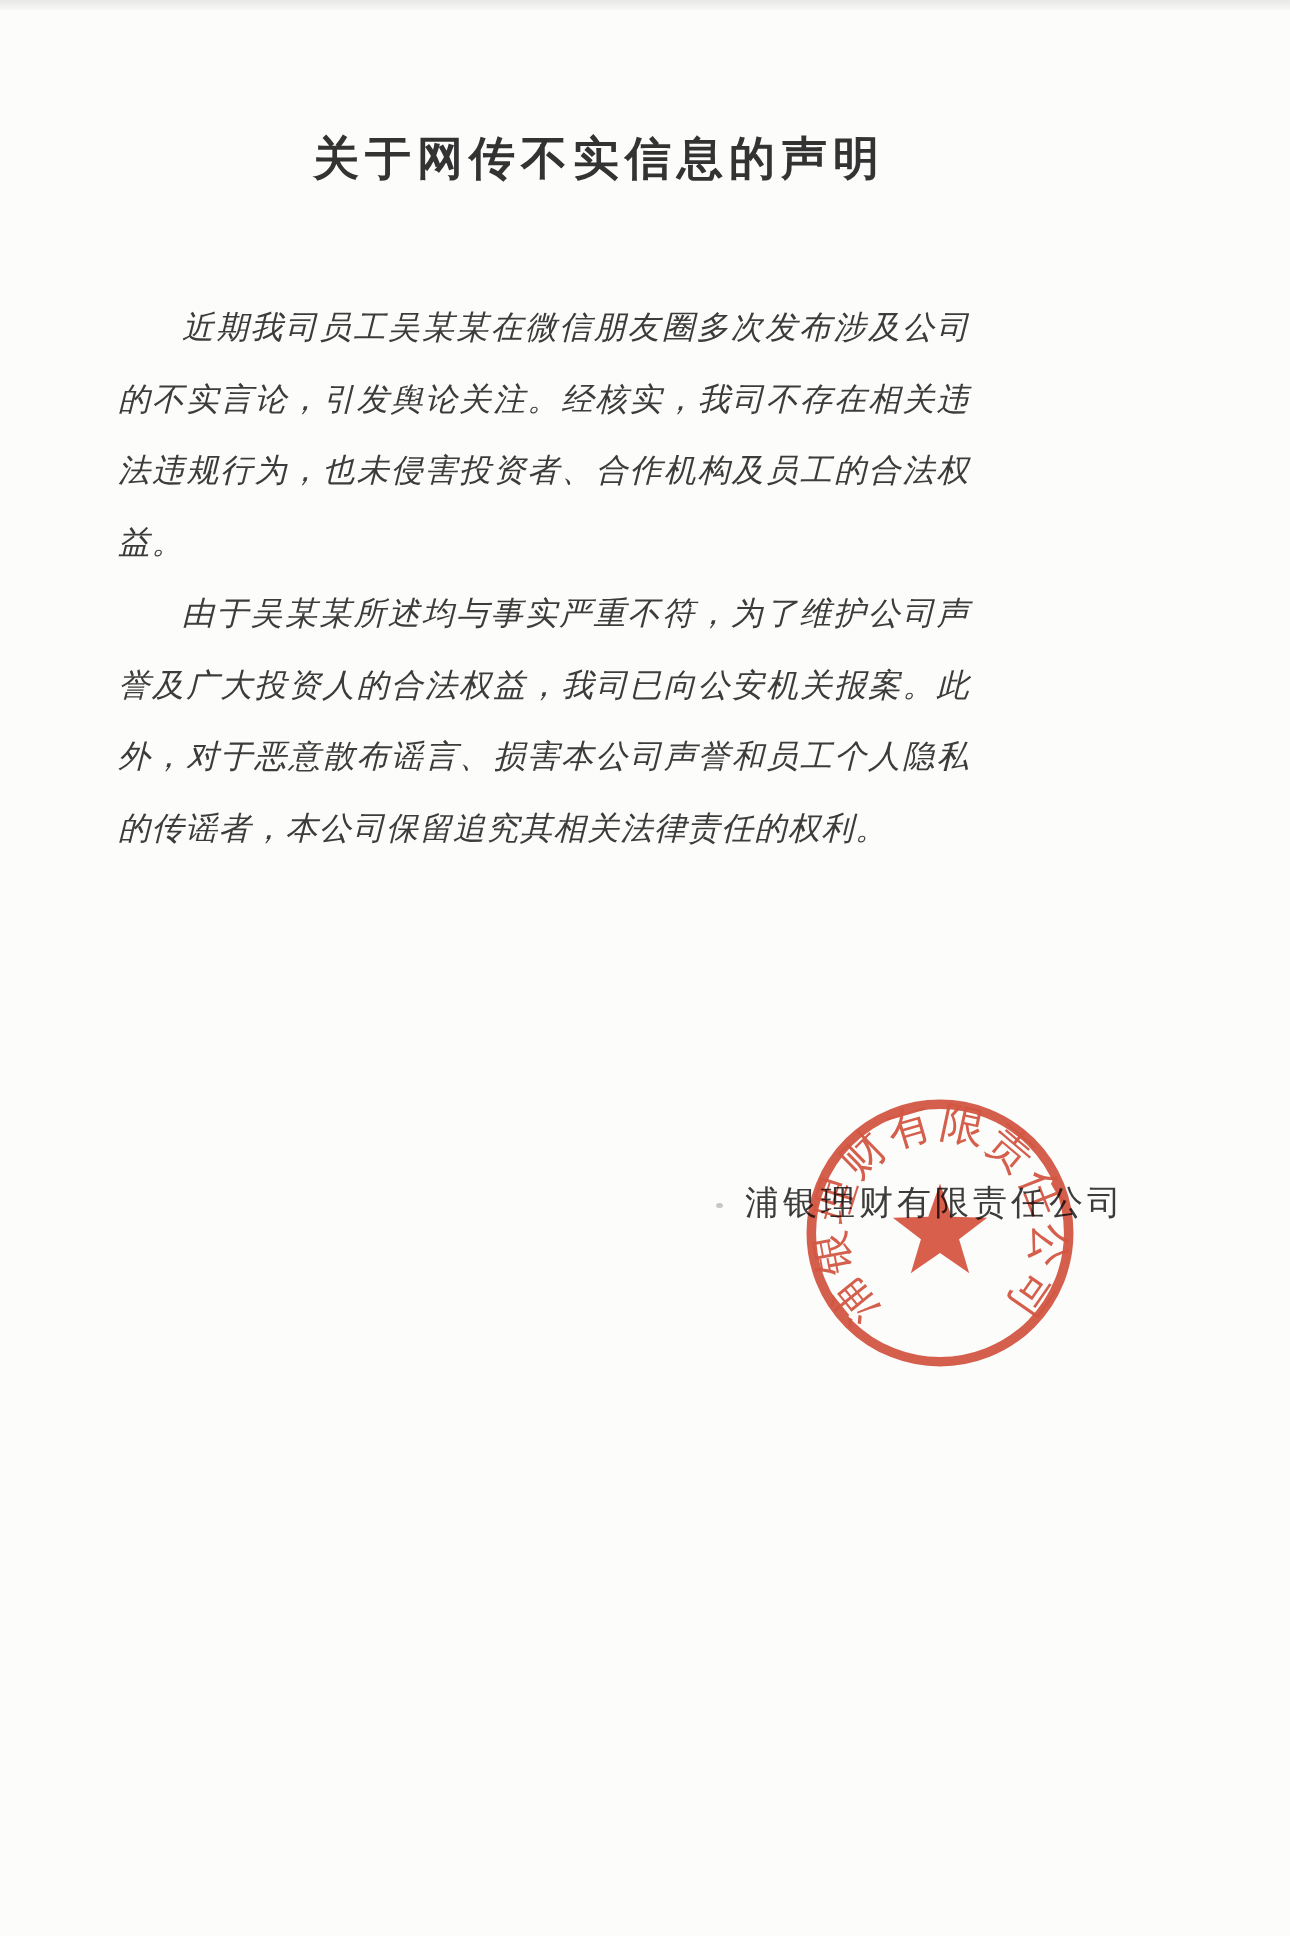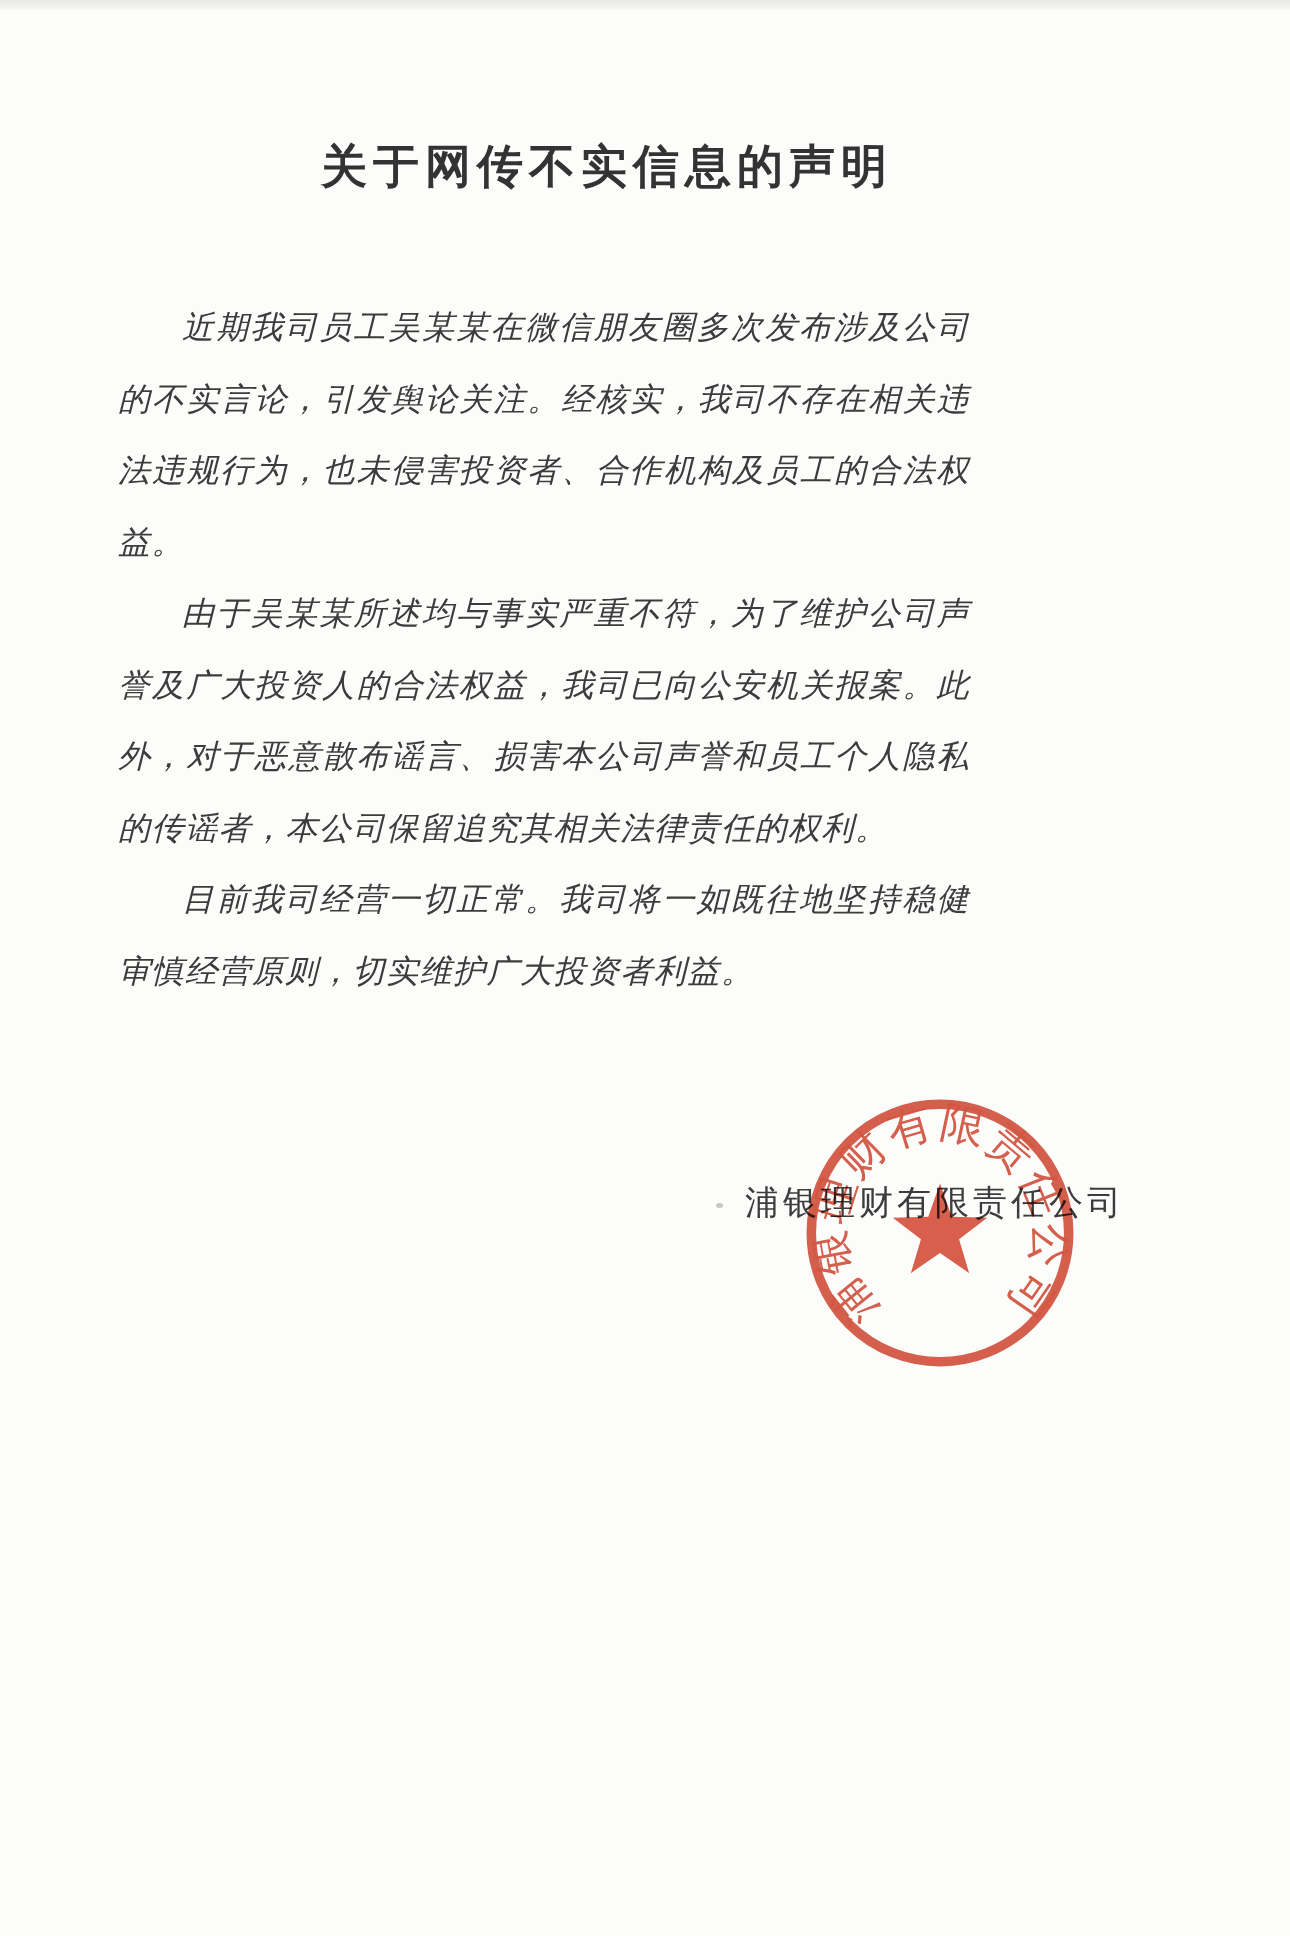--- a/index.html
+++ b/index.html
@@ -15,21 +15,21 @@
     overflow:hidden;
   }
   .scan-top-edge{
     position:absolute;top:0;left:0;width:1290px;height:10px;
     background:linear-gradient(#e3e3e2,#f6f6f5);
     opacity:.8;
   }
   .doc-title{
     position:absolute;
     top:128px;left:118px;width:852px;
-    margin:8px;
+    margin:0;
     transform:translateX(55px);
     text-align:center;
     font-size:46px;font-weight:bold;
     letter-spacing:6px;
     color:#333333;
   }
   .body-text{
     position:absolute;
     top:292px;left:118px;width:852px;
     color:#3c3c3c;
@@ -83,21 +83,20 @@
 
 <div class="page">
 
   <div class="scan-top-edge"></div>
 
   <h1 class="doc-title">关于网传不实信息的声明</h1>
 
   <div class="body-text">
     <p>近期我司员工吴某某在微信朋友圈多次发布涉及公司的不实言论，引发舆论关注。经核实，我司不存在相关违法违规行为，也未侵害投资者、合作机构及员工的合法权益。</p>
     <p>由于吴某某所述均与事实严重不符，为了维护公司声誉及广大投资人的合法权益，我司已向公安机关报案。此外，对于恶意散布谣言、损害本公司声誉和员工个人隐私的传谣者，本公司保留追究其相关法律责任的权利。</p>
-    <p>目前我司经营一切正常。我司将一如既往地坚持稳健审慎经营原则，切实维护广大投资者利益。</p>
   </div>
 
   <div class="signature">浦银理财有限责任公司</div>
 
 
   <div class="scan-dot"></div>
 
   <svg class="seal" viewBox="0 0 300 300" aria-hidden="true">
 
     <circle cx="150" cy="150" r="135" fill="none" stroke="#d1452f" stroke-width="10" opacity="0.95"></circle>

